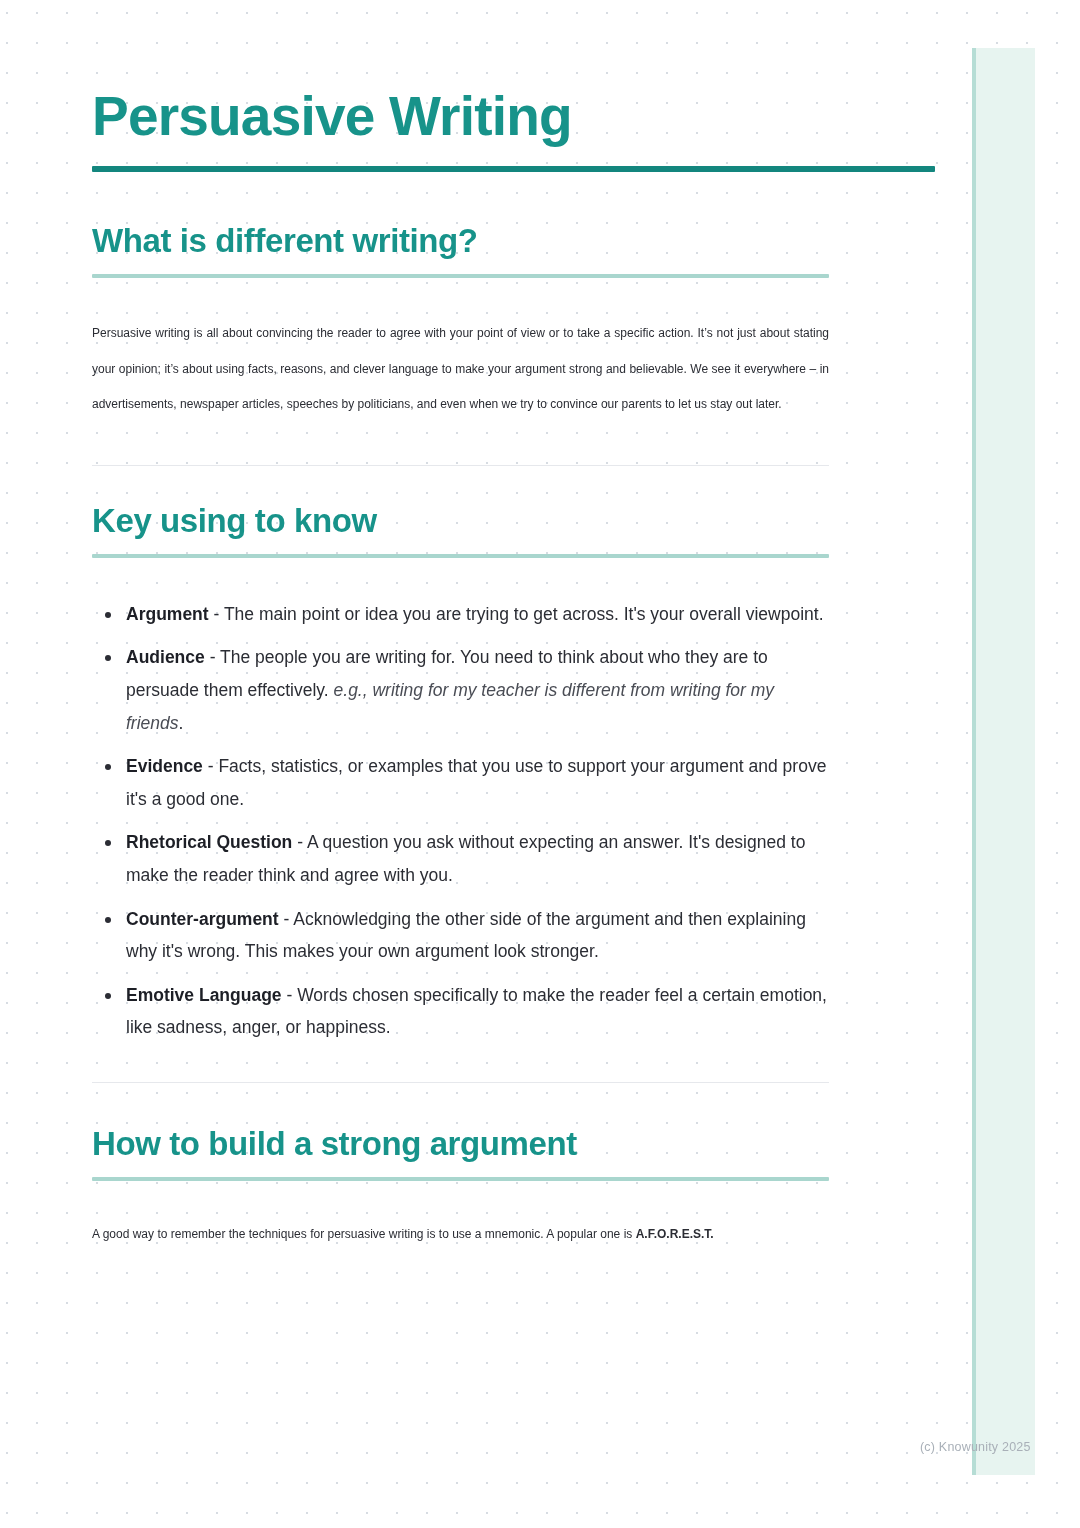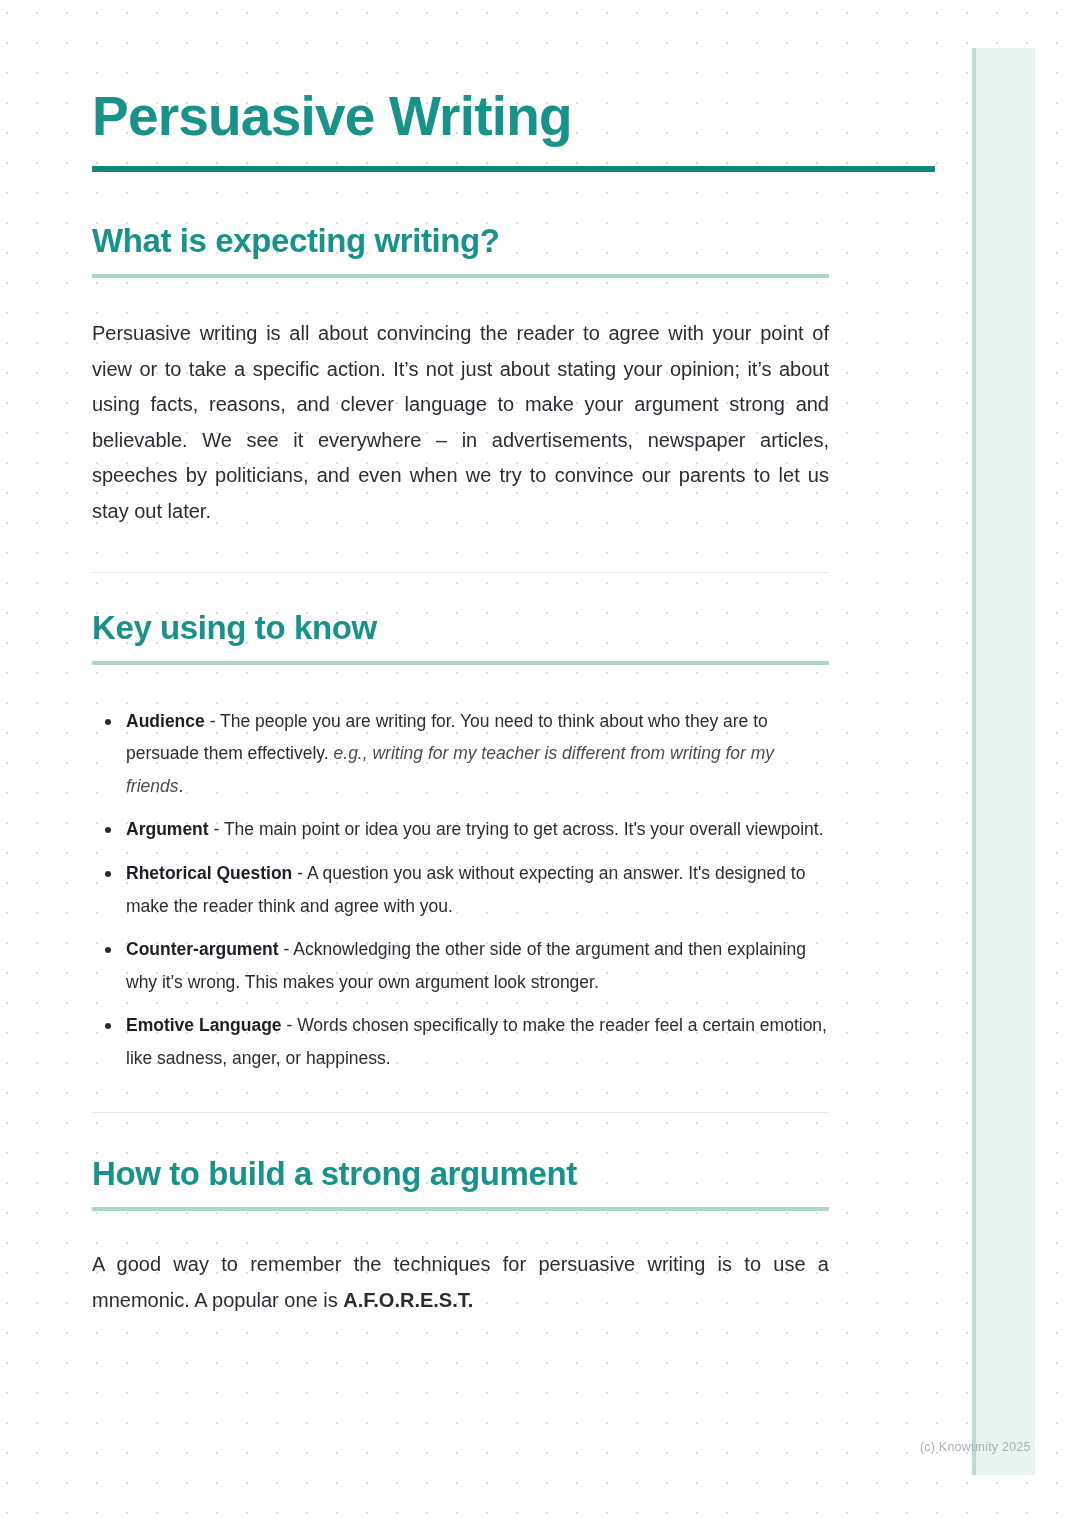--- a/index.html
+++ b/index.html
@@ -86,21 +86,21 @@
     margin-top: 14px;
     height: 4px;
     width: 737px;
     background: #a9d6ce;
     border-radius: 1px;
   }
 
   .body-text {
     margin: 0;
     color: #2b2d34;
-    font-size: 20px;
+    font-size: 12px;
     line-height: 35.6px;
     text-align: justify;
   }
 
   .body-text strong { font-weight: bold; }
 
   .divider {
     height: 1px;
     width: 737px;
     background: #e6e8ec;
@@ -166,44 +166,47 @@
   <div id="mint-strip"></div>
 
   <div id="content">
 
     <h1 class="doc-title">Persuasive Writing</h1>
     <div class="title-rule"></div>
 
     <div class="sp-1"></div>
 
     <div class="section">
-      <h2 class="section-heading">What is expecting writing?</h2>
+      <h2 class="section-heading">What is different writing?</h2>
       <div class="section-rule"></div>
       <div class="sp-2"></div>
       <p class="body-text">Persuasive writing is all about convincing the reader to agree with your point of view or to take a specific action. It’s not just about stating your opinion; it’s about using facts, reasons, and clever language to make your argument strong and believable. We see it everywhere – in advertisements, newspaper articles, speeches by politicians, and even when we try to convince our parents to let us stay out later.</p>
     </div>
 
     <div class="sp-3"></div>
     <div class="divider"></div>
     <div class="sp-4"></div>
 
     <div class="section">
       <h2 class="section-heading">Key using to know</h2>
       <div class="section-rule"></div>
       <div class="sp-5"></div>
       <ul class="term-list">
 
         <li>
+          <span class="bullet-dot"></span><span class="term-name">Argument</span><span> - </span><span>The main point or idea you are trying to get across. It's your overall viewpoint.</span><span class="term-em"></span><span></span>
+        </li>
+
+        <li>
           <span class="bullet-dot"></span><span class="term-name">Audience</span><span> - </span><span>The people you are writing for. You need to think about who they are to persuade them effectively. </span><span class="term-em">e.g., writing for my teacher is different from writing for my friends</span><span>.</span>
         </li>
 
         <li>
-          <span class="bullet-dot"></span><span class="term-name">Argument</span><span> - </span><span>The main point or idea you are trying to get across. It's your overall viewpoint.</span><span class="term-em"></span><span></span>
-        </li>
-
+          <span class="bullet-dot"></span><span class="term-name">Evidence</span><span> - </span><span>Facts, statistics, or examples that you use to support your argument and prove it's a good one.</span><span class="term-em"></span><span></span>
+        </li>
 
         <li>
           <span class="bullet-dot"></span><span class="term-name">Rhetorical Question</span><span> - </span><span>A question you ask without expecting an answer. It's designed to make the reader think and agree with you.</span><span class="term-em"></span><span></span>
         </li>
 
         <li>
           <span class="bullet-dot"></span><span class="term-name">Counter-argument</span><span> - </span><span>Acknowledging the other side of the argument and then explaining why it's wrong. This makes your own argument look stronger.</span><span class="term-em"></span><span></span>
         </li>
 
         <li>

